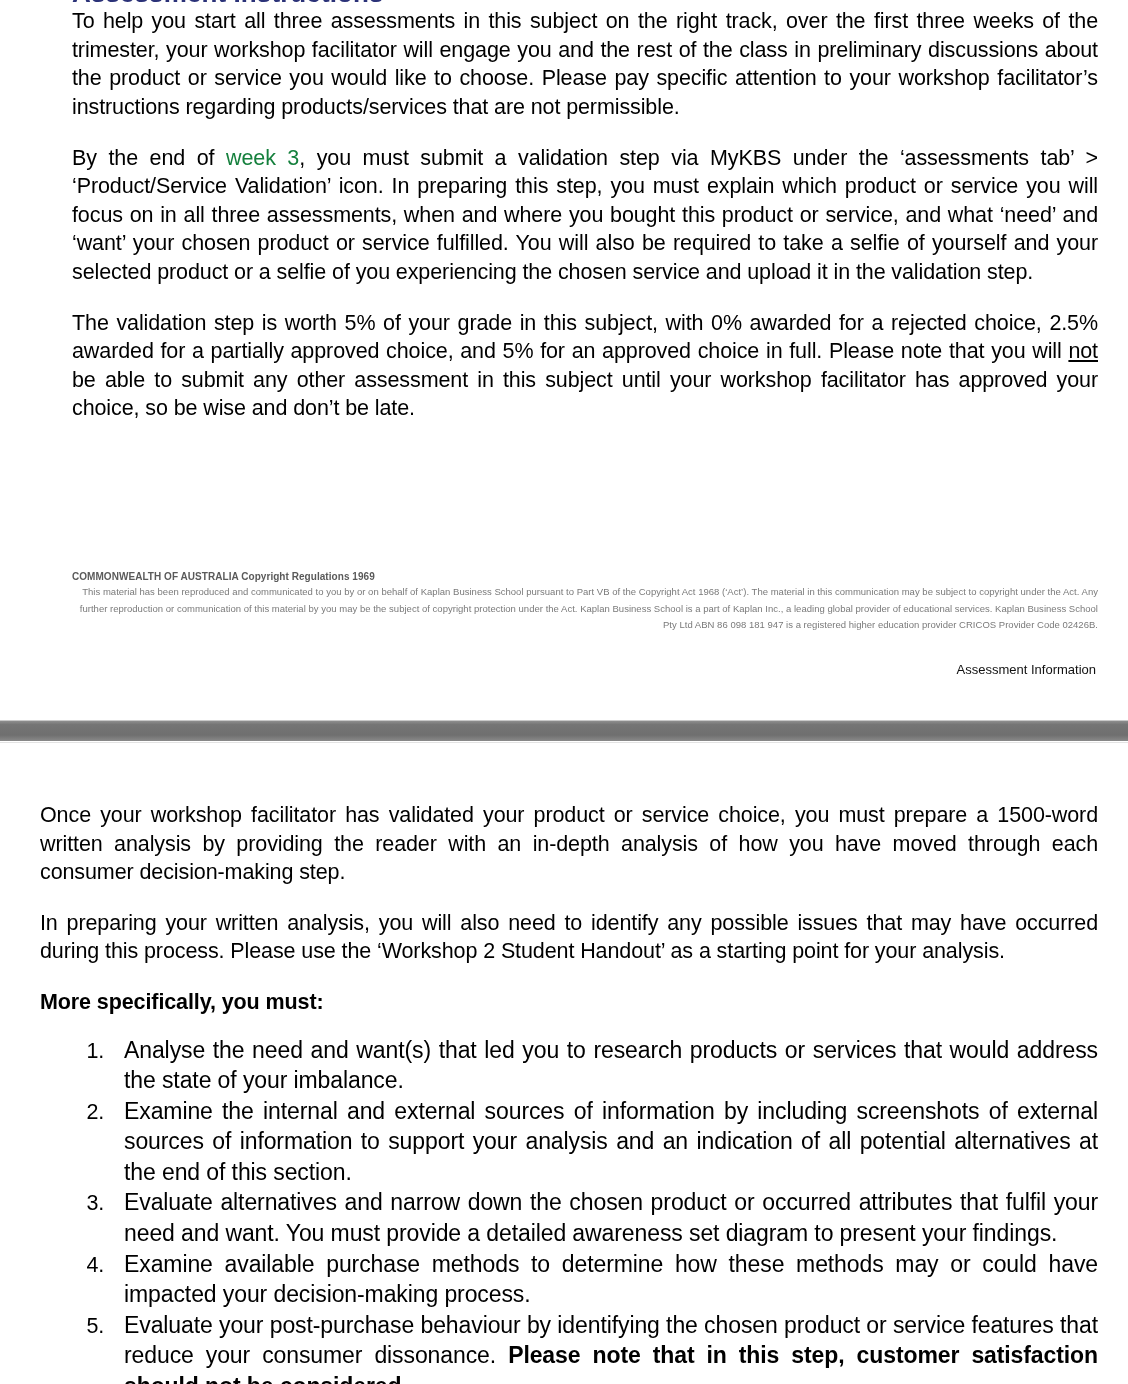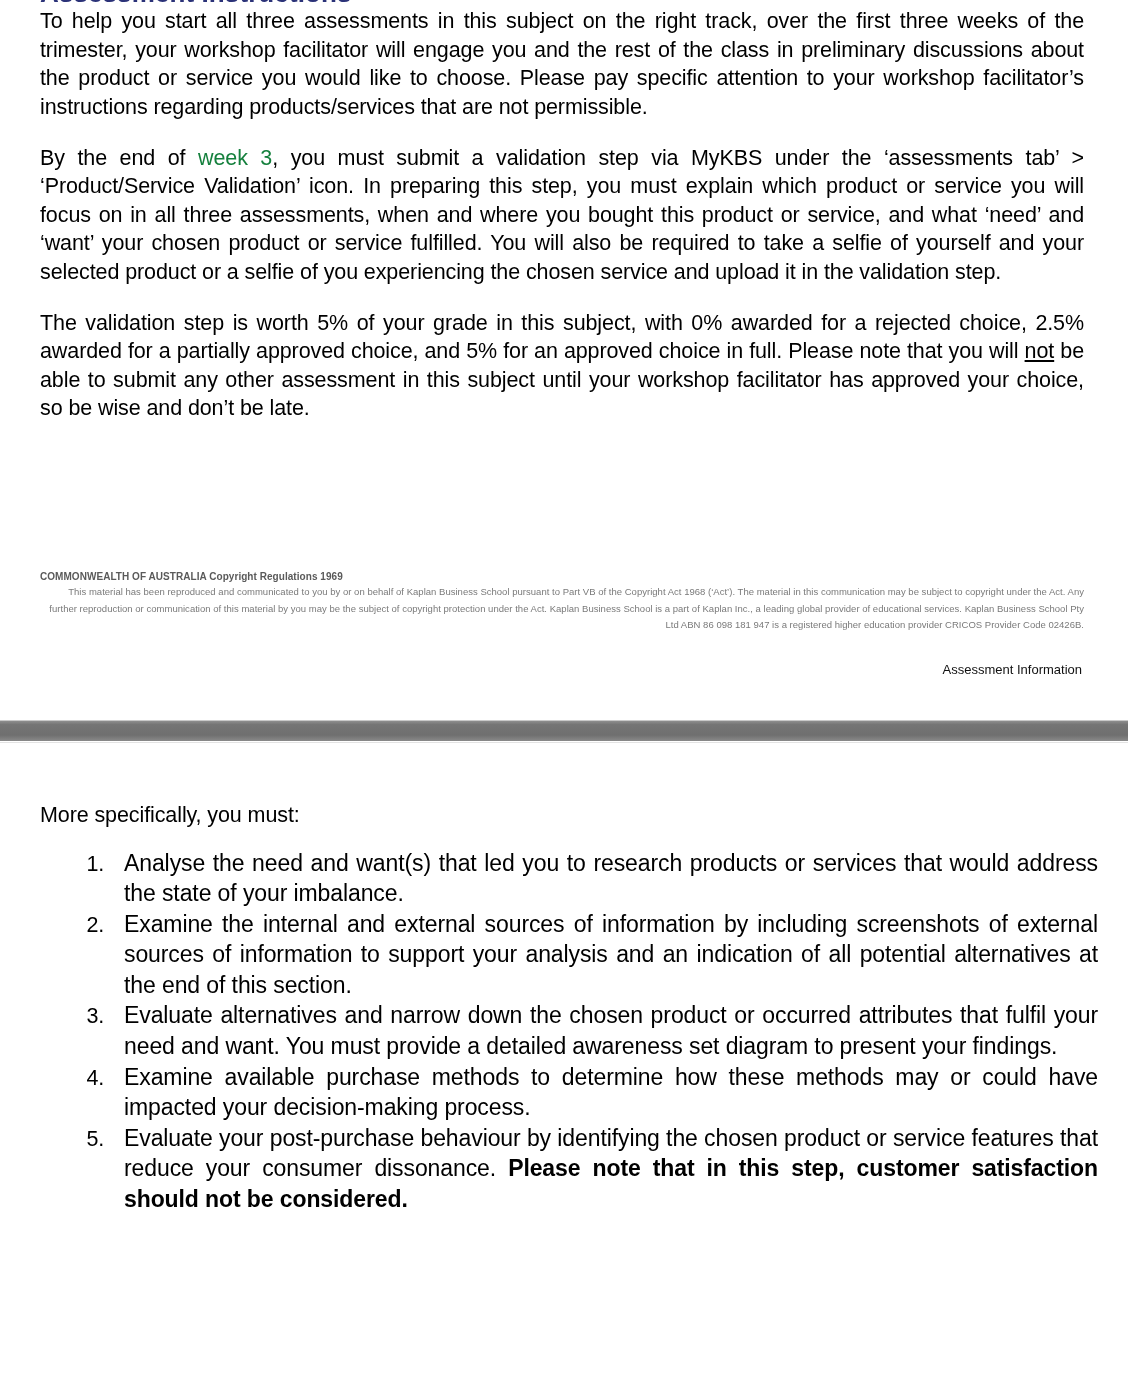--- a/index.html
+++ b/index.html
@@ -20,23 +20,24 @@
     background: #ffffff;
   }
 
   
   .page {
     background: #ffffff;
     position: relative;
     box-sizing: border-box;
   }
   .page-one {
-    padding: 0 44px 0 40px;
+    padding: 0 30px 0 40px;
     height: 711px;
     overflow: hidden;
+    margin-left: 32px;
   }
   .page-two {
     padding: 0 30px 0 40px;
     min-height: 664px;
   }
 
   .doc-heading {
     font-size: 26px;
     font-weight: bold;
     color: #2B3278;
@@ -49,20 +50,21 @@
 
   p.body-text {
     font-size: 21.5px;
     line-height: 1.33;
     text-align: justify;
     margin: 0 0 22px 0;
     letter-spacing: -0.1px;
   }
   p.body-text.tight {
     margin-bottom: 0;
+    font-weight: bold;
   }
   .blue-link {
     color: #15803d;
   }
   .u {
     text-decoration: underline;
   }
   .b {
     font-weight: bold;
   }
@@ -180,21 +182,23 @@
   <div class="page-break">
     <div class="hairline-top"></div>
     <div class="band"></div>
     <div class="hairline-bottom"></div>
   </div>
 
   <div class="page page-two">
 
     <div class="top-gap"></div>
 
-
+    <p class="body-text">Once your workshop facilitator has validated your product or service choice, you must prepare a 1500-word written analysis by providing the reader with an in-depth analysis of how you have moved through each consumer decision-making step.</p>
+
+    <p class="body-text">In preparing your written analysis, you will also need to identify any possible issues that may have occurred during this process. Please use the ‘Workshop 2 Student Handout’ as a starting point for your analysis.</p>
 
     <p class="body-text tight">More specifically, you must:</p>
 
     <ol class="task-list">
       <li>
         <span>Analyse the need and want(s) that led you to research products or services that would address the state of your imbalance.</span>
       </li>
       <li>
         <span>Examine the internal and external sources of information by including screenshots of external sources of information to support your analysis and an indication of all potential alternatives at the end of this section.</span>
       </li>

